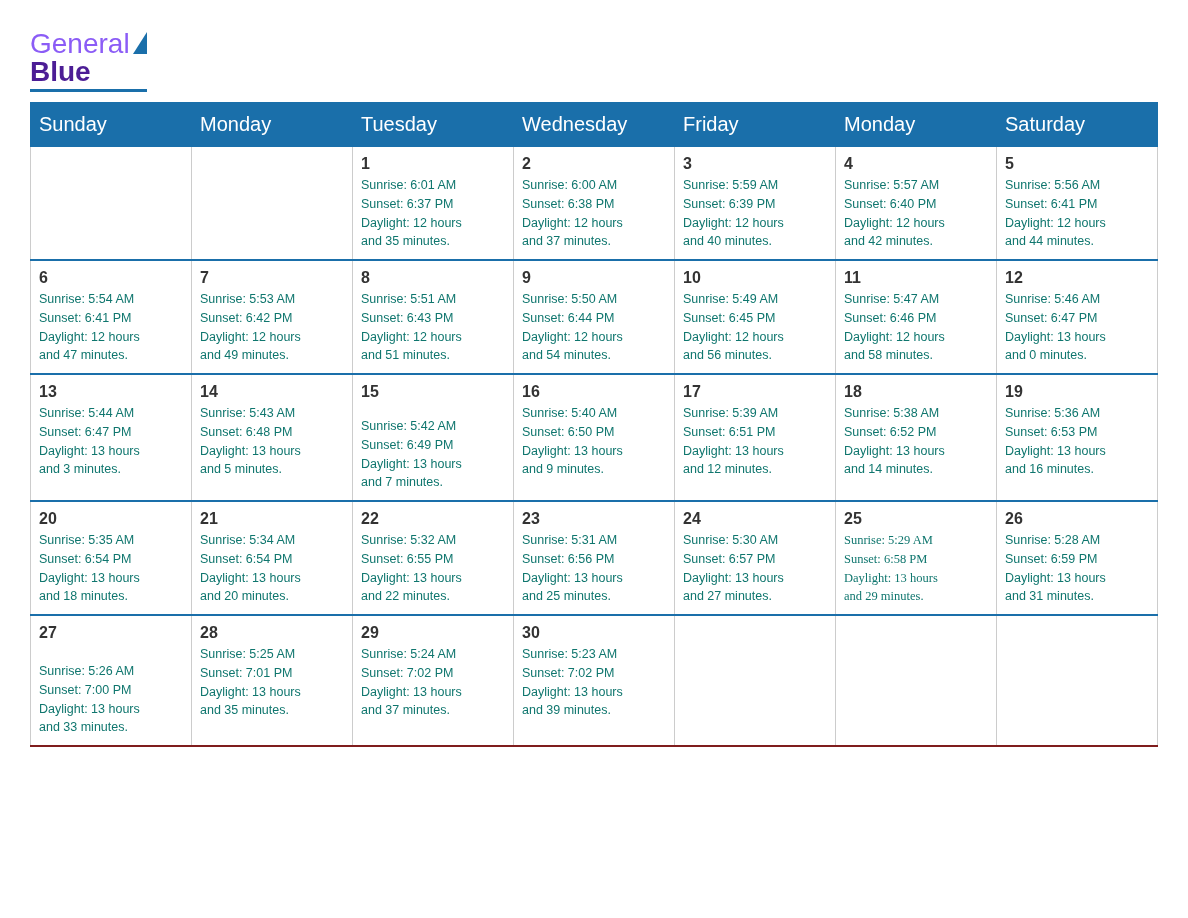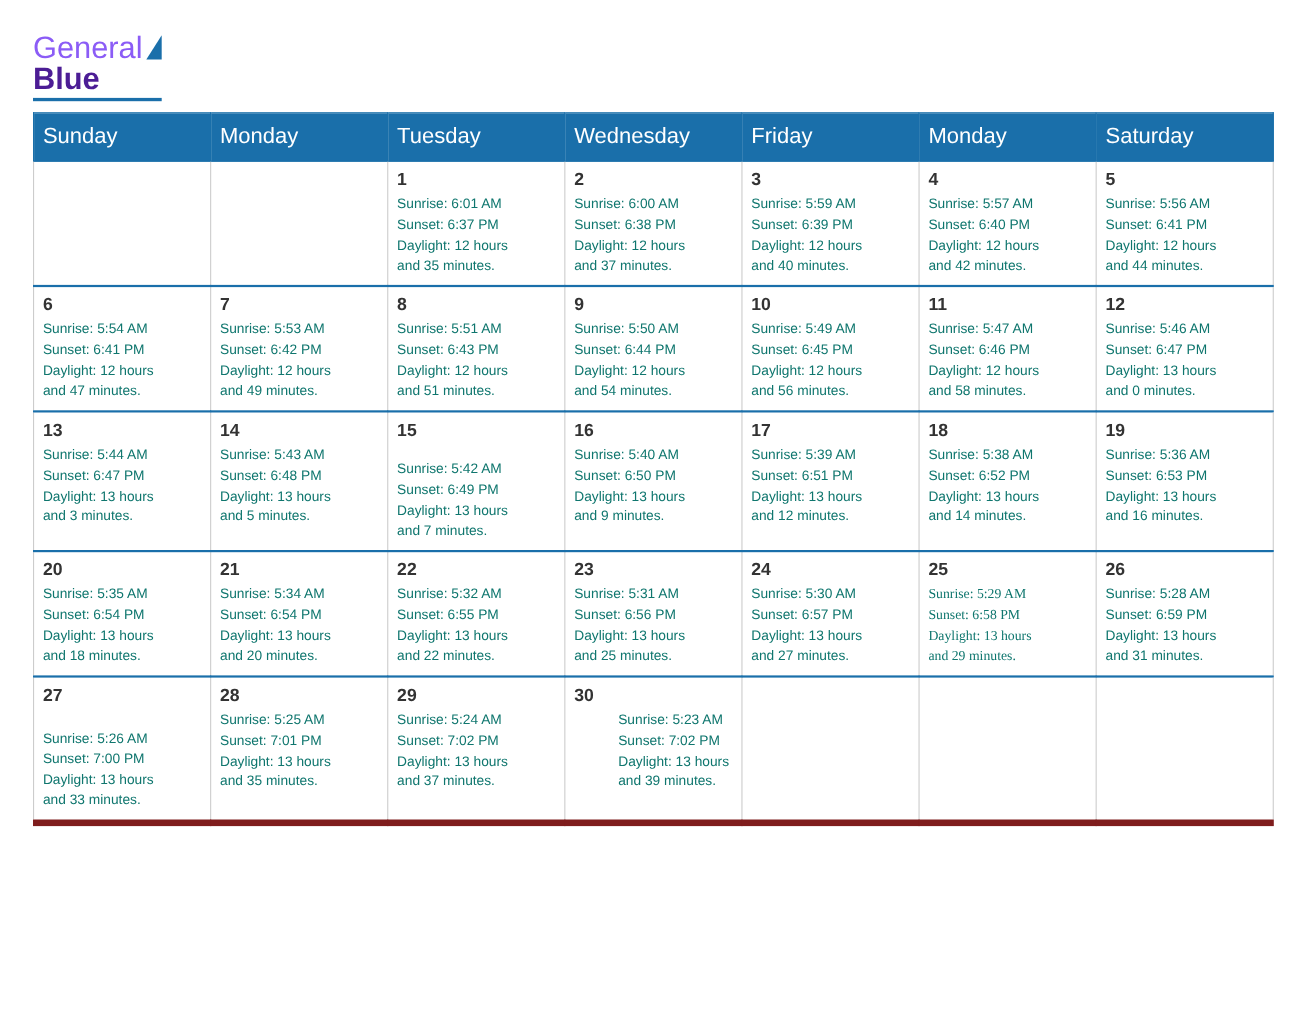--- a/index.html
+++ b/index.html
@@ -88,21 +88,21 @@
       font-weight: bold;
       display: block;
       margin-bottom: 3px;
     }
     .day-info {
       font-size: 12.5px;
       color: #0f766e;
       line-height: 1.5;
     }
     tbody tr:last-child {
-      border-bottom: 6px solid #7f1d1d;
+      border-bottom: 2px solid #7f1d1d;
     }
   </style>
 </head>
 <body>
 
 <div class="header">
   <div class="logo">
     <div style="display:flex; align-items:center;">
       <span class="logo-general">General</span>
       <span style="display:inline-block; width:0; height:0; border-left:14px solid transparent; border-bottom:22px solid #1a6faa; margin-left:3px; margin-bottom:2px;"></span>
@@ -336,21 +336,21 @@
         </td>
         <td>
           <span class="day-number">29</span>
           <div class="day-info" style="white-space: pre-line;">Sunrise: 5:24 AM
 Sunset: 7:02 PM
 Daylight: 13 hours
 and 37 minutes.</div>
         </td>
         <td>
           <span class="day-number">30</span>
-          <div class="day-info" style="white-space: pre-line; margin-left: 40px;">Sunrise: 5:23 AM
+          <div class="day-info" style="white-space: pre-line;">Sunrise: 5:23 AM
 Sunset: 7:02 PM
 Daylight: 13 hours
 and 39 minutes.</div>
         </td>
         <td></td>
         <td></td>
         <td></td>
       </tr>
     </tbody>
 </table>

